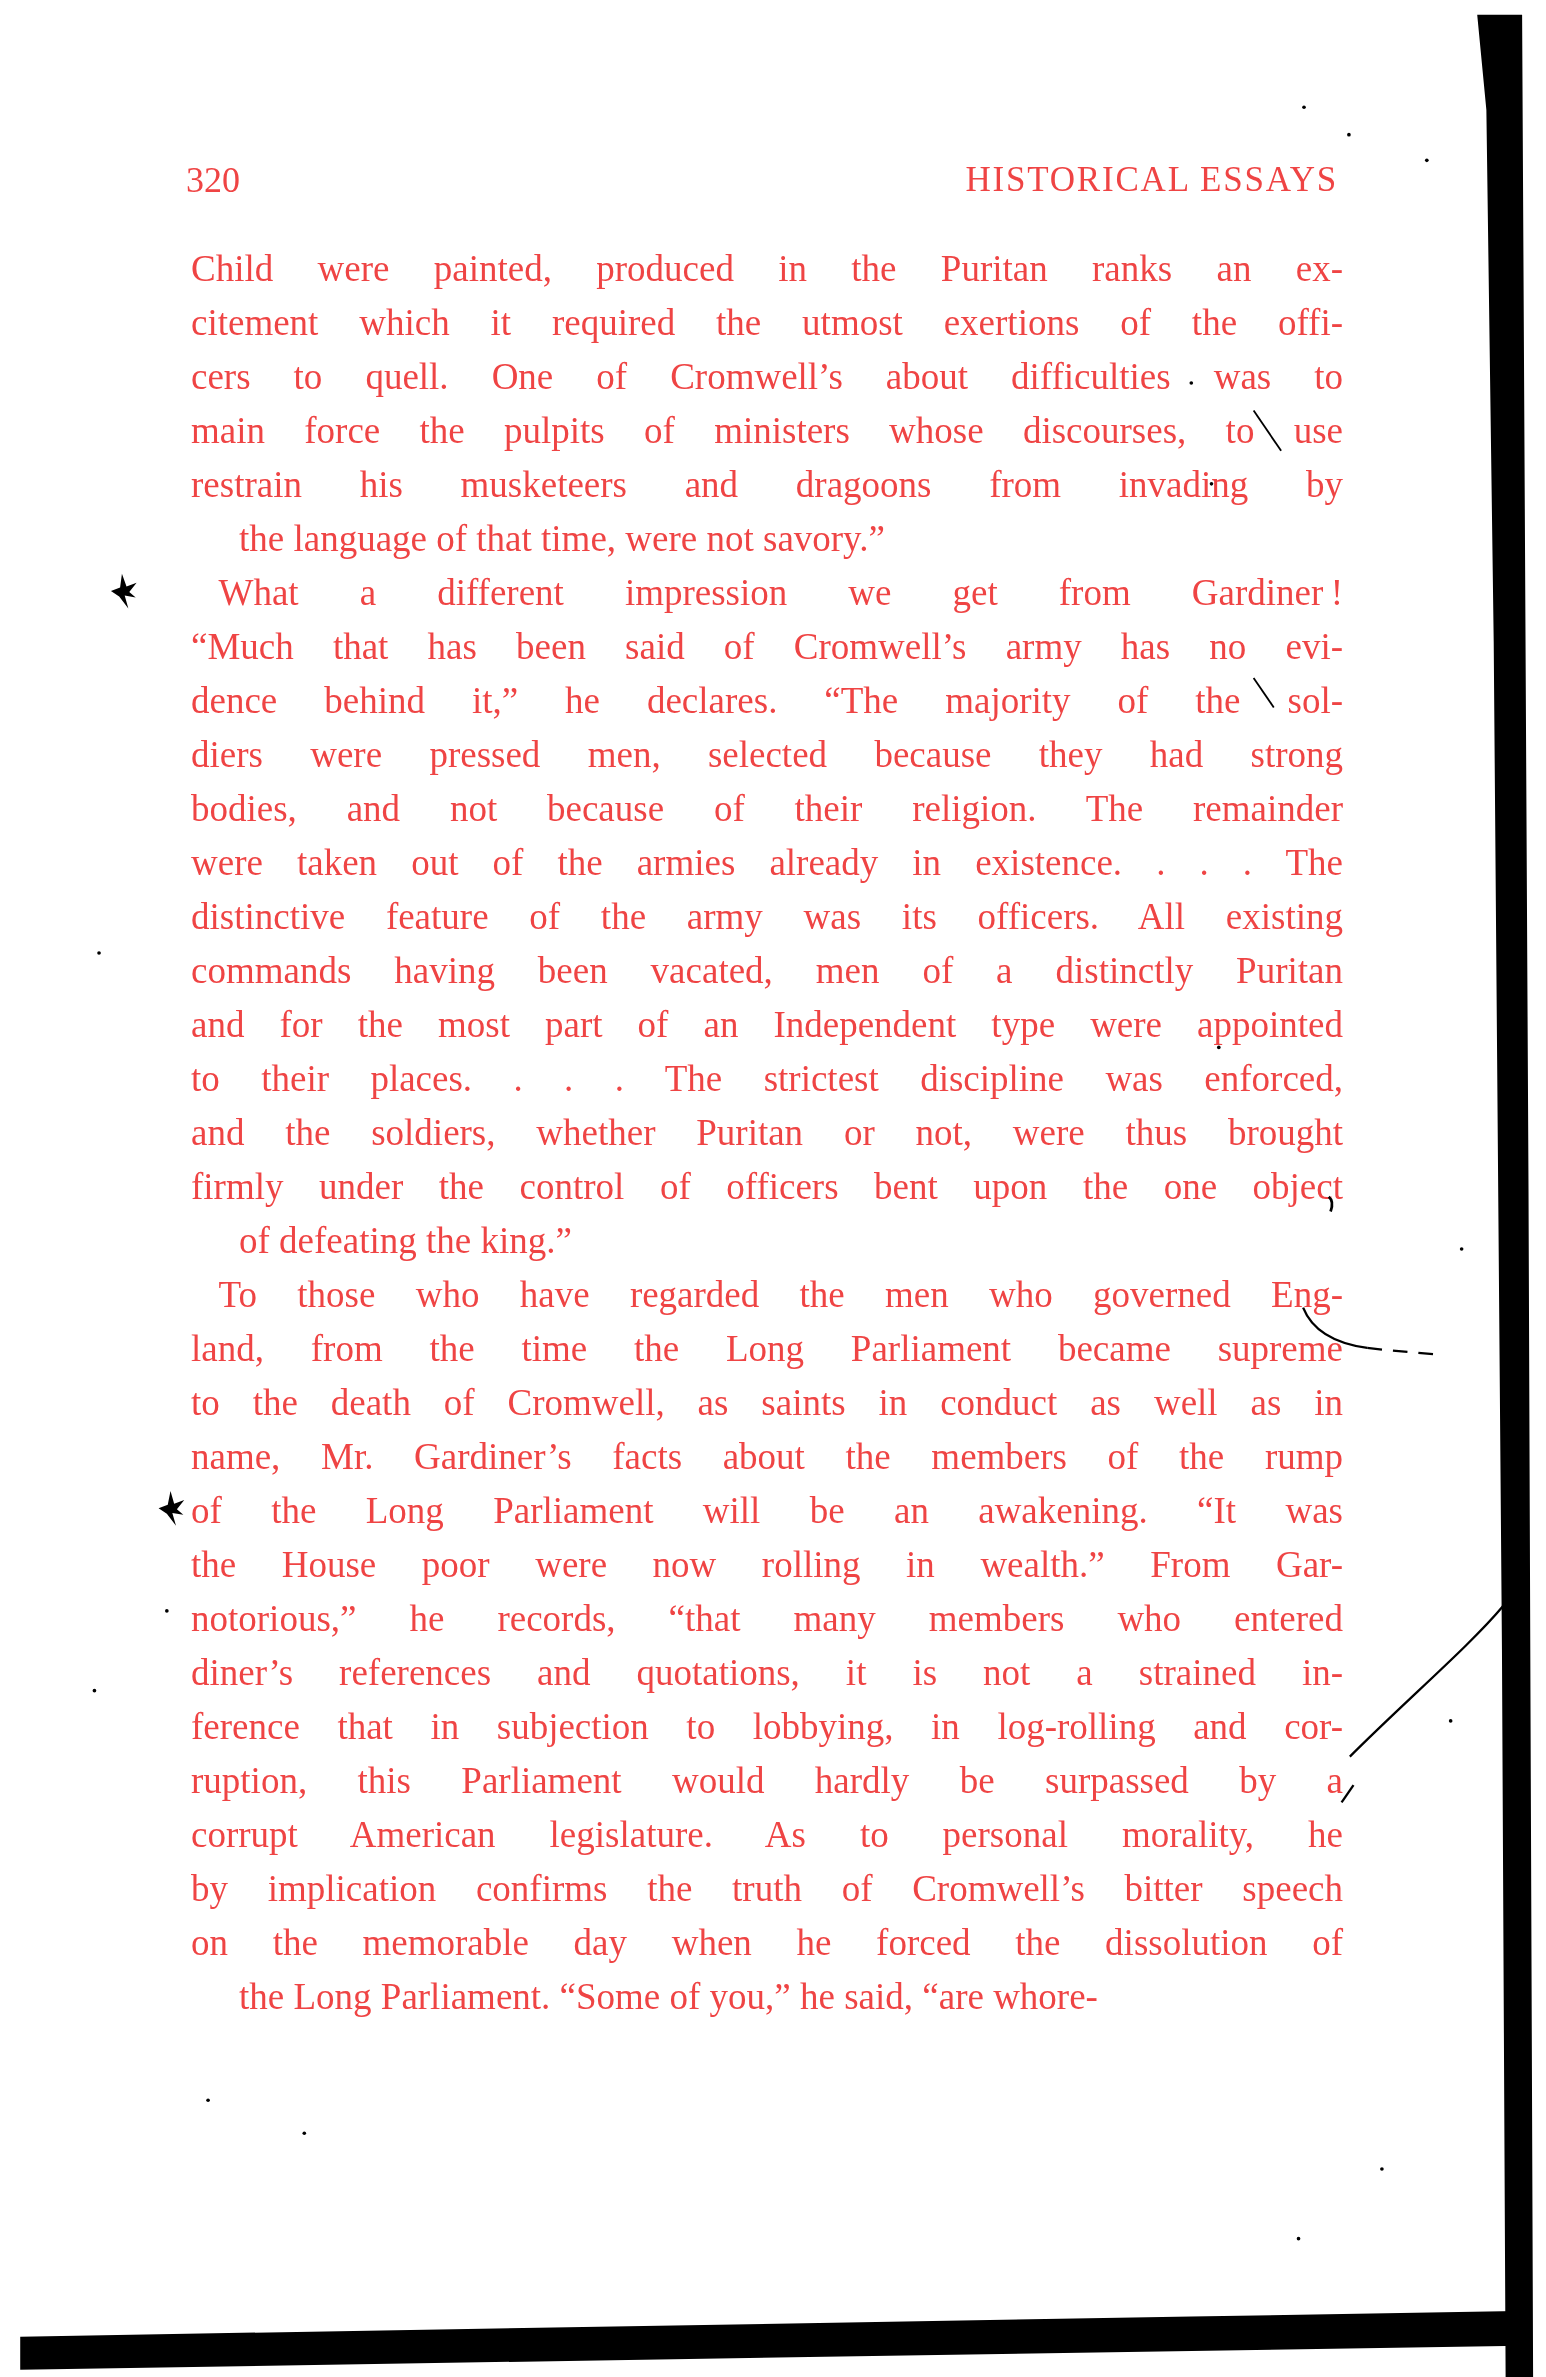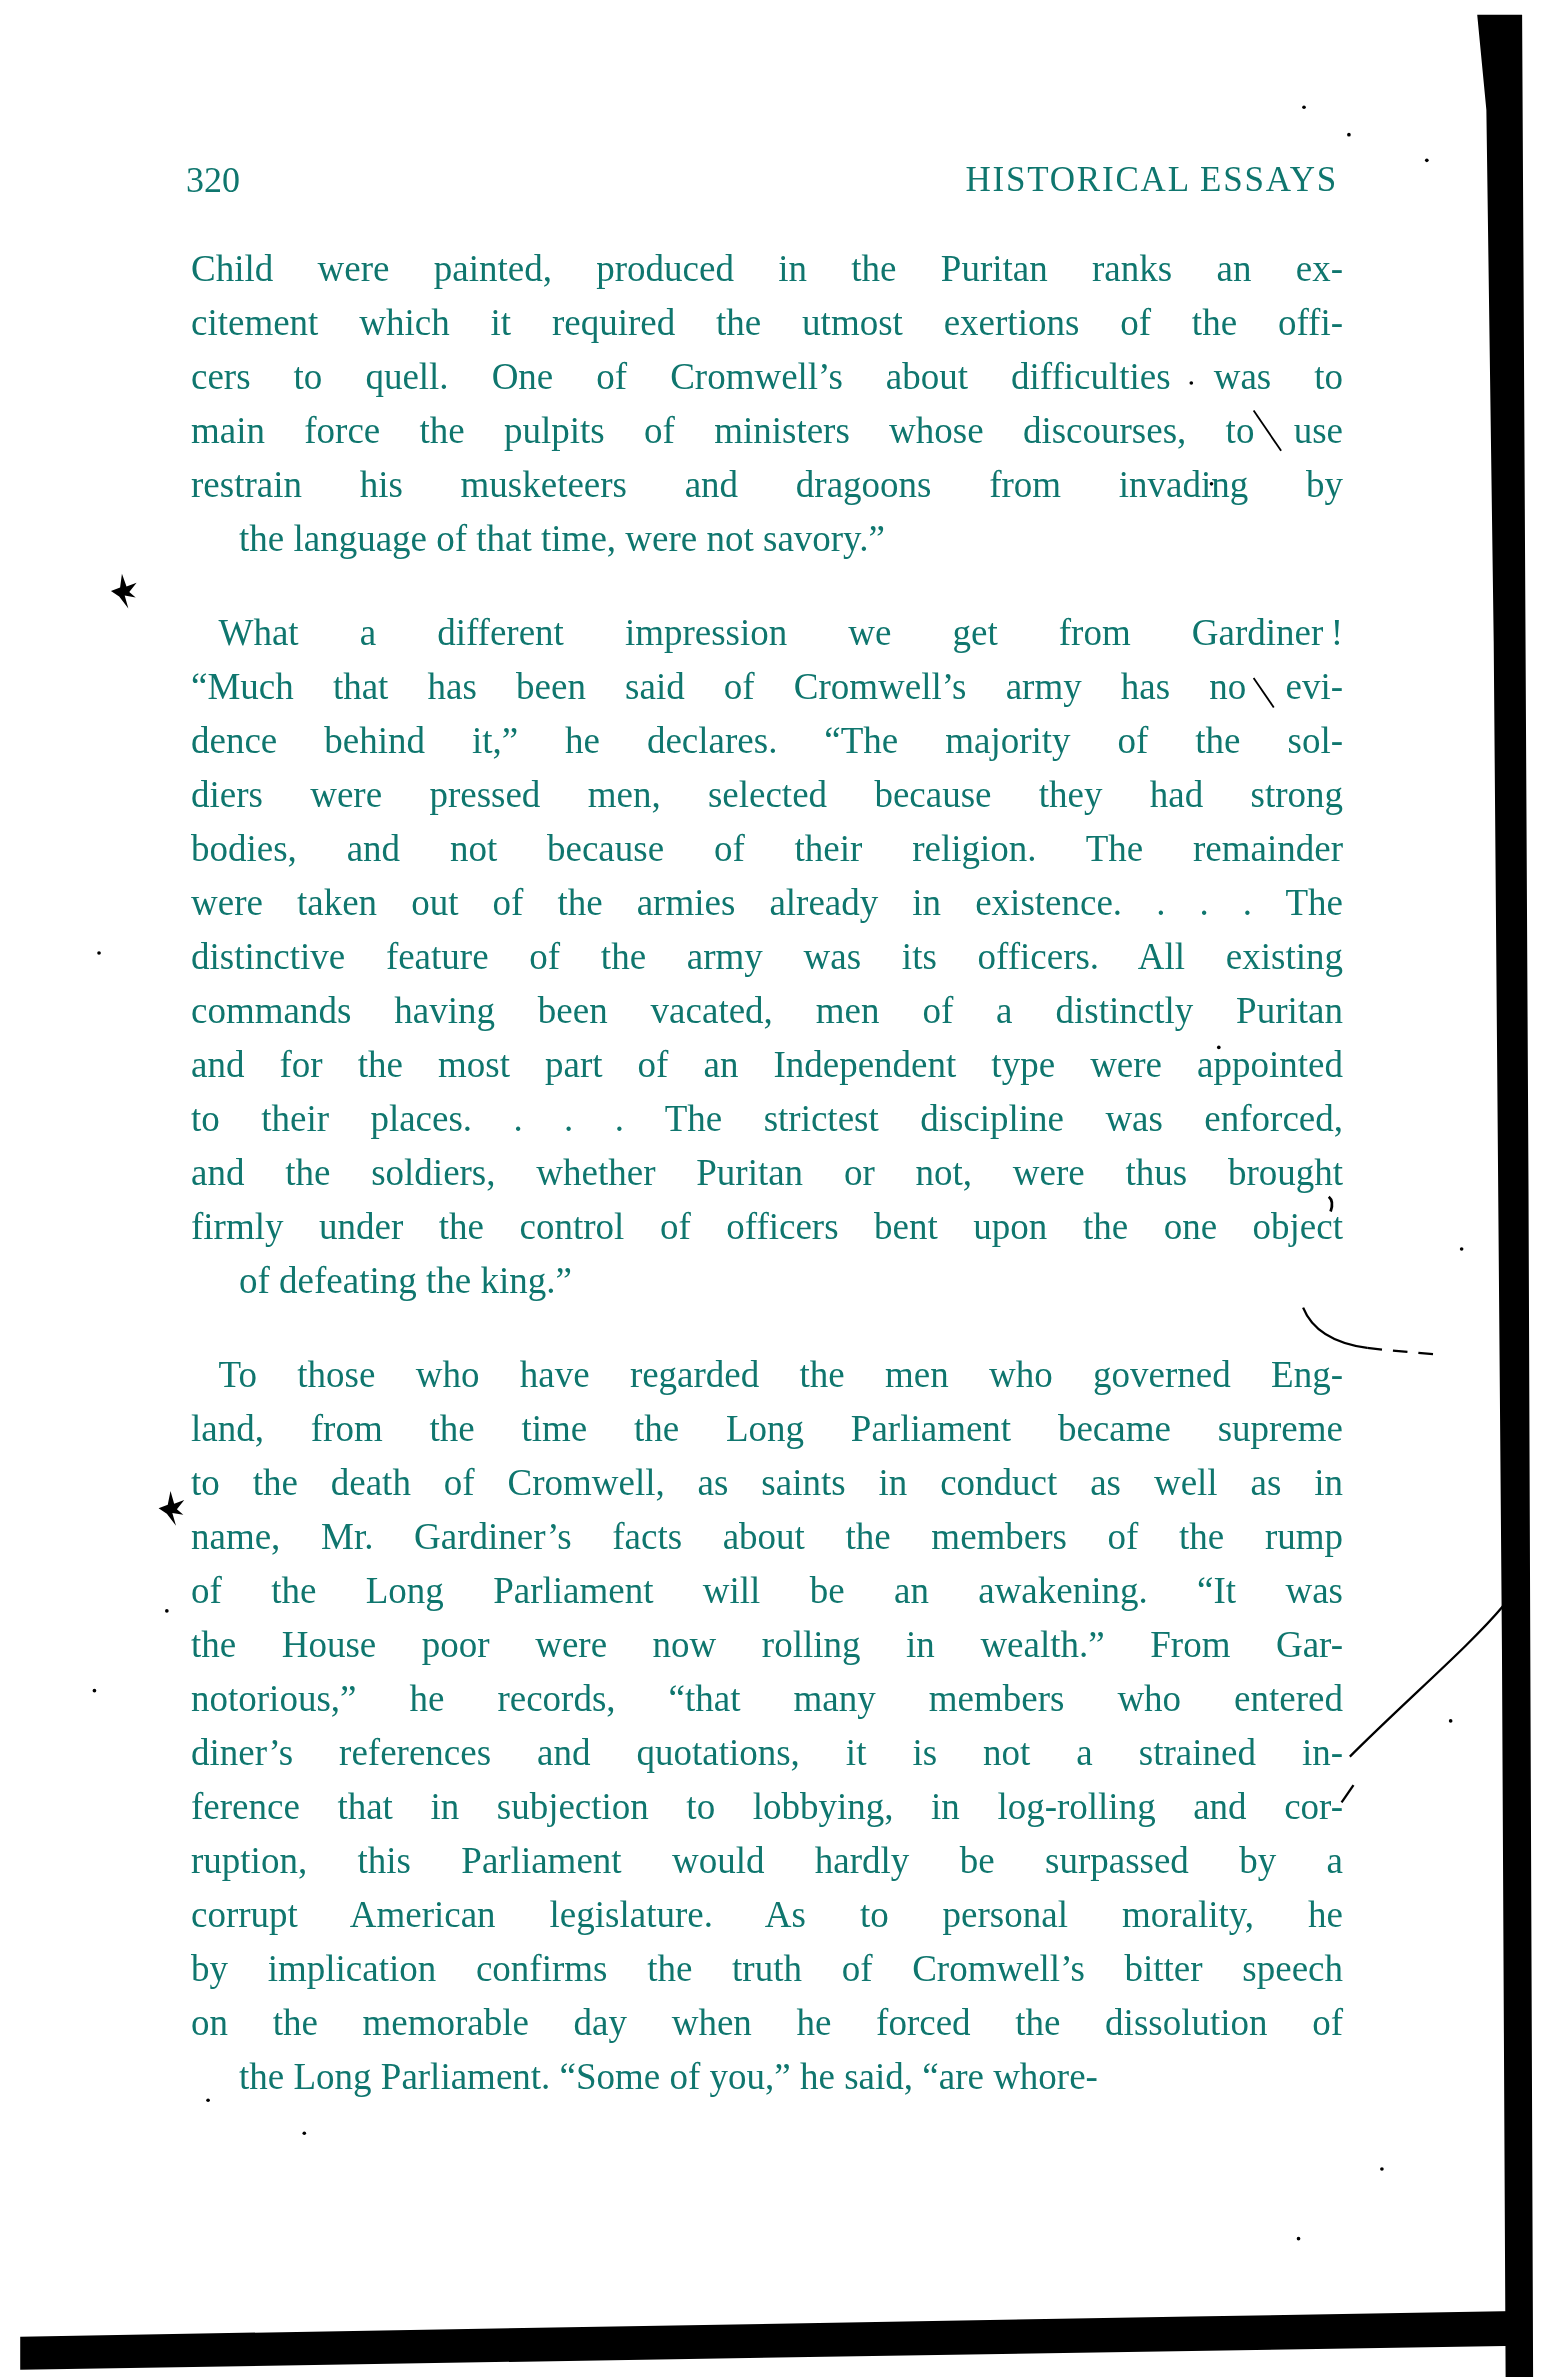--- a/index.html
+++ b/index.html
@@ -4,21 +4,21 @@
 <style>
   html, body {
     margin: 0;
     padding: 0;
   }
   .page {
     position: relative;
     width: 1546px;
     height: 2377px;
     background: #ffffff;
-    color: #0f766e;
+    color: #ef4444;
     font-family: "Liberation Serif", "DejaVu Serif", serif;
     overflow: hidden;
   }
   .running-head-row {
     position: absolute;
     left: 186px;
     top: 159px;
     width: 1152px;
     height: 42px;
   }
@@ -51,21 +51,20 @@
     line-height: 54px;
     text-align: justify;
     text-align-last: justify;
   }
   .line.short {
     text-align-last: left;
     margin-left: 48px;
   }
   .line.indent {
     text-indent: 27.5px;
-    margin-top: 40px;
   }
   .artifacts {
     position: absolute;
     left: 0;
     top: 0;
     pointer-events: none;
   }
 </style>
 </head>
 <body>

